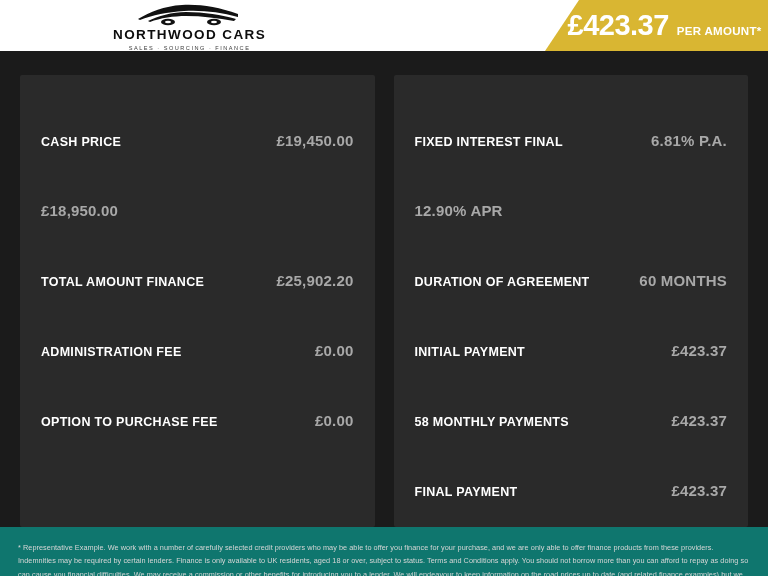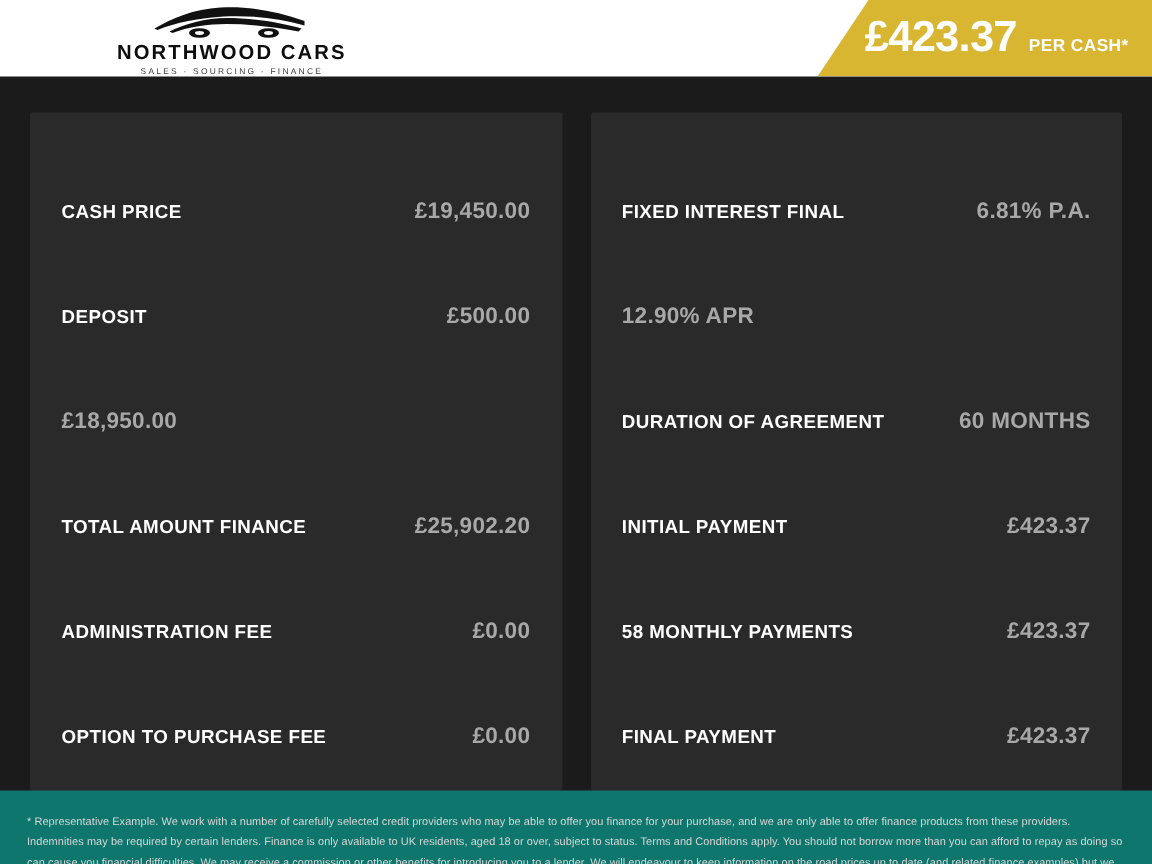--- a/index.html
+++ b/index.html
@@ -22,21 +22,21 @@
     height: 78px;
     background: #ffffff;
     display: flex;
     align-items: stretch;
     position: relative;
   }
   .logo-wrap {
     flex: 1;
     display: flex;
     align-items: center;
-    padding-left: 78px;
+    padding-left: 113px;
   }
   .logo {
     display: flex;
     flex-direction: column;
     align-items: center;
   }
   .logo-car {
     width: 112px;
     height: 26px;
     position: relative;
@@ -156,36 +156,32 @@
             <ellipse cx="80" cy="22" rx="3" ry="1.3" fill="#ffffff"></ellipse>
           </svg>
         </div>
         <div class="logo-name">NORTHWOOD CARS</div>
         <div class="logo-sub">SALES · SOURCING · FINANCE</div>
       </div>
     </div>
     <div class="price-banner">
       <div class="inner">
         <span class="price-amount">£423.37</span>
-        <span class="price-per">PER CASH*</span>
+        <span class="price-per">PER AMOUNT*</span>
       </div>
     </div>
   </div>
 
 
   <div class="panels">
 
     <div class="panel">
       <div class="row">
         <span class="row-label">CASH PRICE</span>
         <span class="row-value">£19,450.00</span>
-      </div>
-      <div class="row">
-        <span class="row-label">DEPOSIT</span>
-        <span class="row-value">£500.00</span>
       </div>
       <div class="row">
         <span class="row-value">£18,950.00</span>
       </div>
       <div class="row">
         <span class="row-label">TOTAL AMOUNT FINANCE</span>
         <span class="row-value">£25,902.20</span>
       </div>
       <div class="row">
         <span class="row-label">ADMINISTRATION FEE</span>

